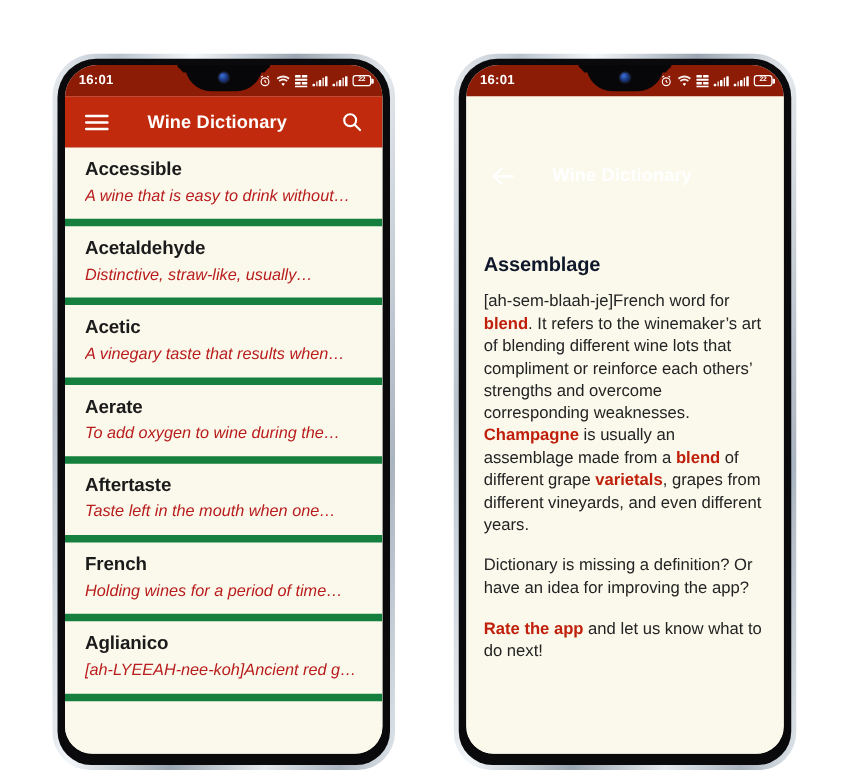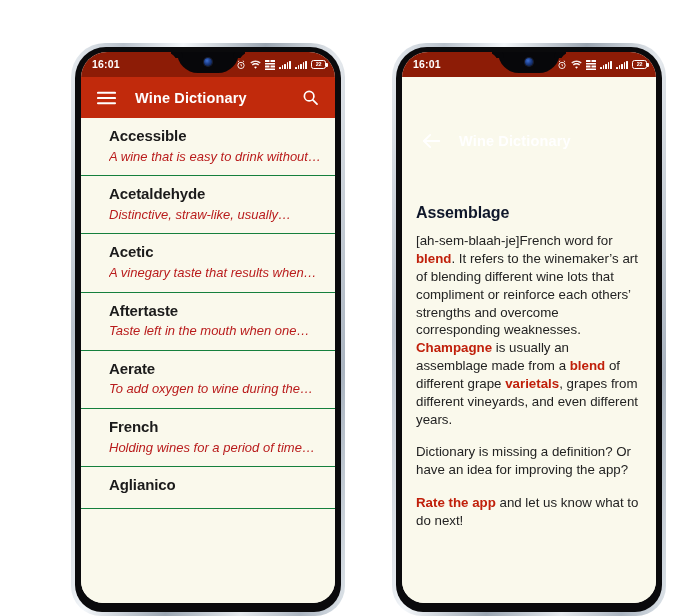--- a/index.html
+++ b/index.html
@@ -21,21 +21,20 @@
   .phone {
     position: absolute;
     top: 43px;
     width: 274px;
     height: 573px;
     border-radius: 34px 34px 30px 30px;
     background: linear-gradient(100deg,#e9edf1 0%, #b9c2cc 14%, #f4f7fa 30%, #9aa5b1 52%, #e6eaee 72%, #aab4c0 88%, #dfe5ea 100%);
     box-sizing: border-box;
     padding: 4px;
     overflow: hidden;
-    margin-left: 29px;
   }
   .phone.left  { left: 42px; }
   .phone.right { left: 363px; }
 
   .phone-inner {
     position: relative;
     width: 100%;
     height: 100%;
     background: #0a0a0c;
     border-radius: 31px 31px 27px 27px;
@@ -177,20 +176,21 @@
   
   .appbar {
     height: 41px;
     background: #c12a0c;
     display: flex;
     align-items: center;
     padding: 0 10px;
     box-sizing: border-box;
     flex: 0 0 auto;
     z-index: 9;
+    gap: 12px;
   }
   .appbar-icon {
     width: 30px;
     height: 30px;
     display: flex;
     align-items: center;
     justify-content: center;
     flex: 0 0 auto;
     cursor: pointer;
   }
@@ -207,22 +207,22 @@
   .appbar.detail .appbar-title { margin-left: 13px; }
 
   
   .list {
     flex: 1 1 auto;
     background: #faf9ec;
     overflow: hidden;
     position: relative;
   }
   .list-item {
-    padding: 9px 14px 10px 28px;
-    border-bottom: 1px solid #15803d;
+    padding: 9px 14px 10px 16px;
+    border-bottom: 6px solid #15803d;
     box-sizing: border-box;
     cursor: pointer;
   }
   .list-term {
     font-size: 15px;
     font-weight: bold;
     color: #1b1b1b;
     line-height: 1.24;
     letter-spacing: -0.1px;
     margin-bottom: 3px;
@@ -347,33 +347,34 @@
         </div>
         <div class="list-item">
           <div class="list-term">Acetaldehyde</div>
           <div class="list-desc">Distinctive, straw-like, usually…</div>
         </div>
         <div class="list-item">
           <div class="list-term">Acetic</div>
           <div class="list-desc">A vinegary taste that results when…</div>
         </div>
         <div class="list-item">
+          <div class="list-term">Aerate</div>
+          <div class="list-desc">To add oxygen to wine during the…</div>
+        </div>
+        <div class="list-item">
           <div class="list-term">Aftertaste</div>
           <div class="list-desc">Taste left in the mouth when one…</div>
         </div>
         <div class="list-item">
-          <div class="list-term">Aerate</div>
-          <div class="list-desc">To add oxygen to wine during the…</div>
-        </div>
-        <div class="list-item">
           <div class="list-term">French</div>
           <div class="list-desc">Holding wines for a period of time…</div>
         </div>
         <div class="list-item">
           <div class="list-term">Aglianico</div>
+          <div class="list-desc">[ah-LYEEAH-nee-koh]Ancient red g…</div>
         </div>
       </div>
 
     </div>
   </div>
 </div>
 
 <div class="phone right">
   <div class="phone-inner">
     <div class="screen">

